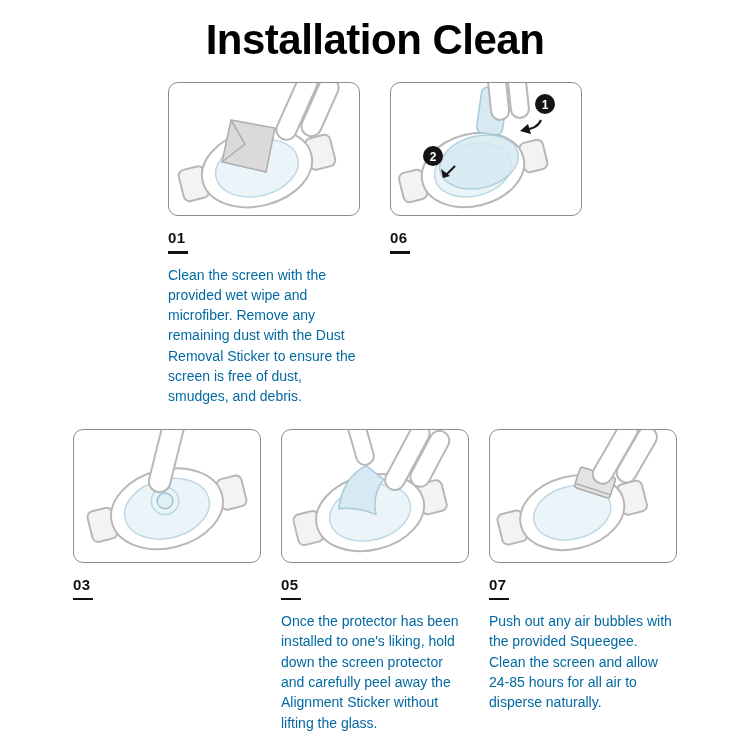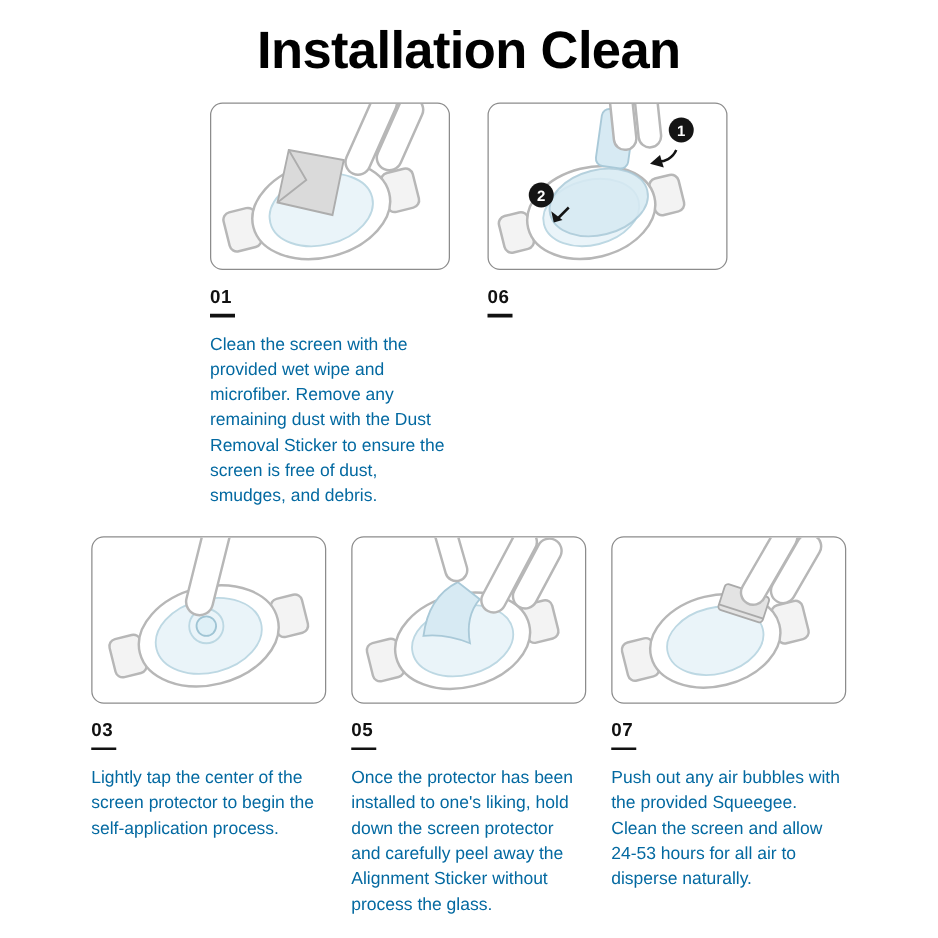--- a/index.html
+++ b/index.html
@@ -116,21 +116,20 @@
             <circle cx="93" cy="70" r="8" fill="#dff0f7" stroke="#9fc4d4" stroke-width="1.5"></circle>
             <circle cx="93" cy="70" r="14" fill="none" stroke="#bcd8e3" stroke-width="1.5"></circle>
           </g>
           <g>
             <rect class="outline" x="84" y="-22" width="22" height="84" rx="11" transform="rotate(14 95 20)"></rect>
           </g>
         </svg>
       </div>
       <div class="stepnum">03</div>
       <div class="rule"></div>
-      <p class="desc">Lightly tap the center of the screen protector to begin the self-application process.</p>
     </div>
 
     <div class="col">
       <div class="figure">
         <svg viewBox="0 0 190 130">
           <g transform="rotate(-14 90 82)">
             <rect class="lug" x="12" y="66" width="26" height="32" rx="6"></rect>
             <rect class="lug" x="142" y="66" width="26" height="32" rx="6"></rect>
             <ellipse class="outline" cx="90" cy="82" rx="56" ry="38"></ellipse>
             <ellipse class="face" cx="90" cy="82" rx="42" ry="28"></ellipse>
@@ -138,21 +137,21 @@
           <path class="film" d="M58,78 Q62,46 86,34 L104,48 Q92,62 96,84 Q76,76 58,78 Z"></path>
           <g>
             <rect class="outline" x="70" y="-26" width="18" height="60" rx="9" transform="rotate(-16 79 4)"></rect>
             <rect class="outline" x="118" y="-12" width="20" height="74" rx="10" transform="rotate(28 128 25)"></rect>
             <rect class="outline" x="141" y="-4" width="20" height="62" rx="10" transform="rotate(28 151 27)"></rect>
           </g>
         </svg>
       </div>
       <div class="stepnum">05</div>
       <div class="rule"></div>
-      <p class="desc">Once the protector has been installed to one's liking, hold down the screen protector and carefully peel away the Alignment Sticker without process the glass.</p>
+      <p class="desc">Once the protector has been installed to one's liking, hold down the screen protector and carefully peel away the Alignment Sticker without lifting the glass.</p>
     </div>
 
     <div class="col">
       <div class="figure">
         <svg viewBox="0 0 190 130">
           <g transform="rotate(-14 84 82)">
             <rect class="lug" x="8" y="66" width="26" height="32" rx="6"></rect>
             <rect class="lug" x="134" y="66" width="26" height="32" rx="6"></rect>
             <ellipse class="outline" cx="84" cy="82" rx="54" ry="37"></ellipse>
             <ellipse class="face" cx="84" cy="82" rx="40" ry="27"></ellipse>
@@ -162,18 +161,18 @@
             <line x1="88" y1="58" x2="126" y2="58" stroke="#aaaaaa" stroke-width="1.5"></line>
           </g>
           <g>
             <rect class="outline" x="118" y="-16" width="20" height="72" rx="10" transform="rotate(30 128 20)"></rect>
             <rect class="outline" x="140" y="-8" width="20" height="62" rx="10" transform="rotate(30 150 23)"></rect>
           </g>
         </svg>
       </div>
       <div class="stepnum">07</div>
       <div class="rule"></div>
-      <p class="desc">Push out any air bubbles with the provided Squeegee. Clean the screen and allow 24-53 hours for all air to disperse naturally.</p>
+      <p class="desc">Push out any air bubbles with the provided Squeegee. Clean the screen and allow 24-85 hours for all air to disperse naturally.</p>
     </div>
 
   </div>
 
 </div>
 
 </body></html>

